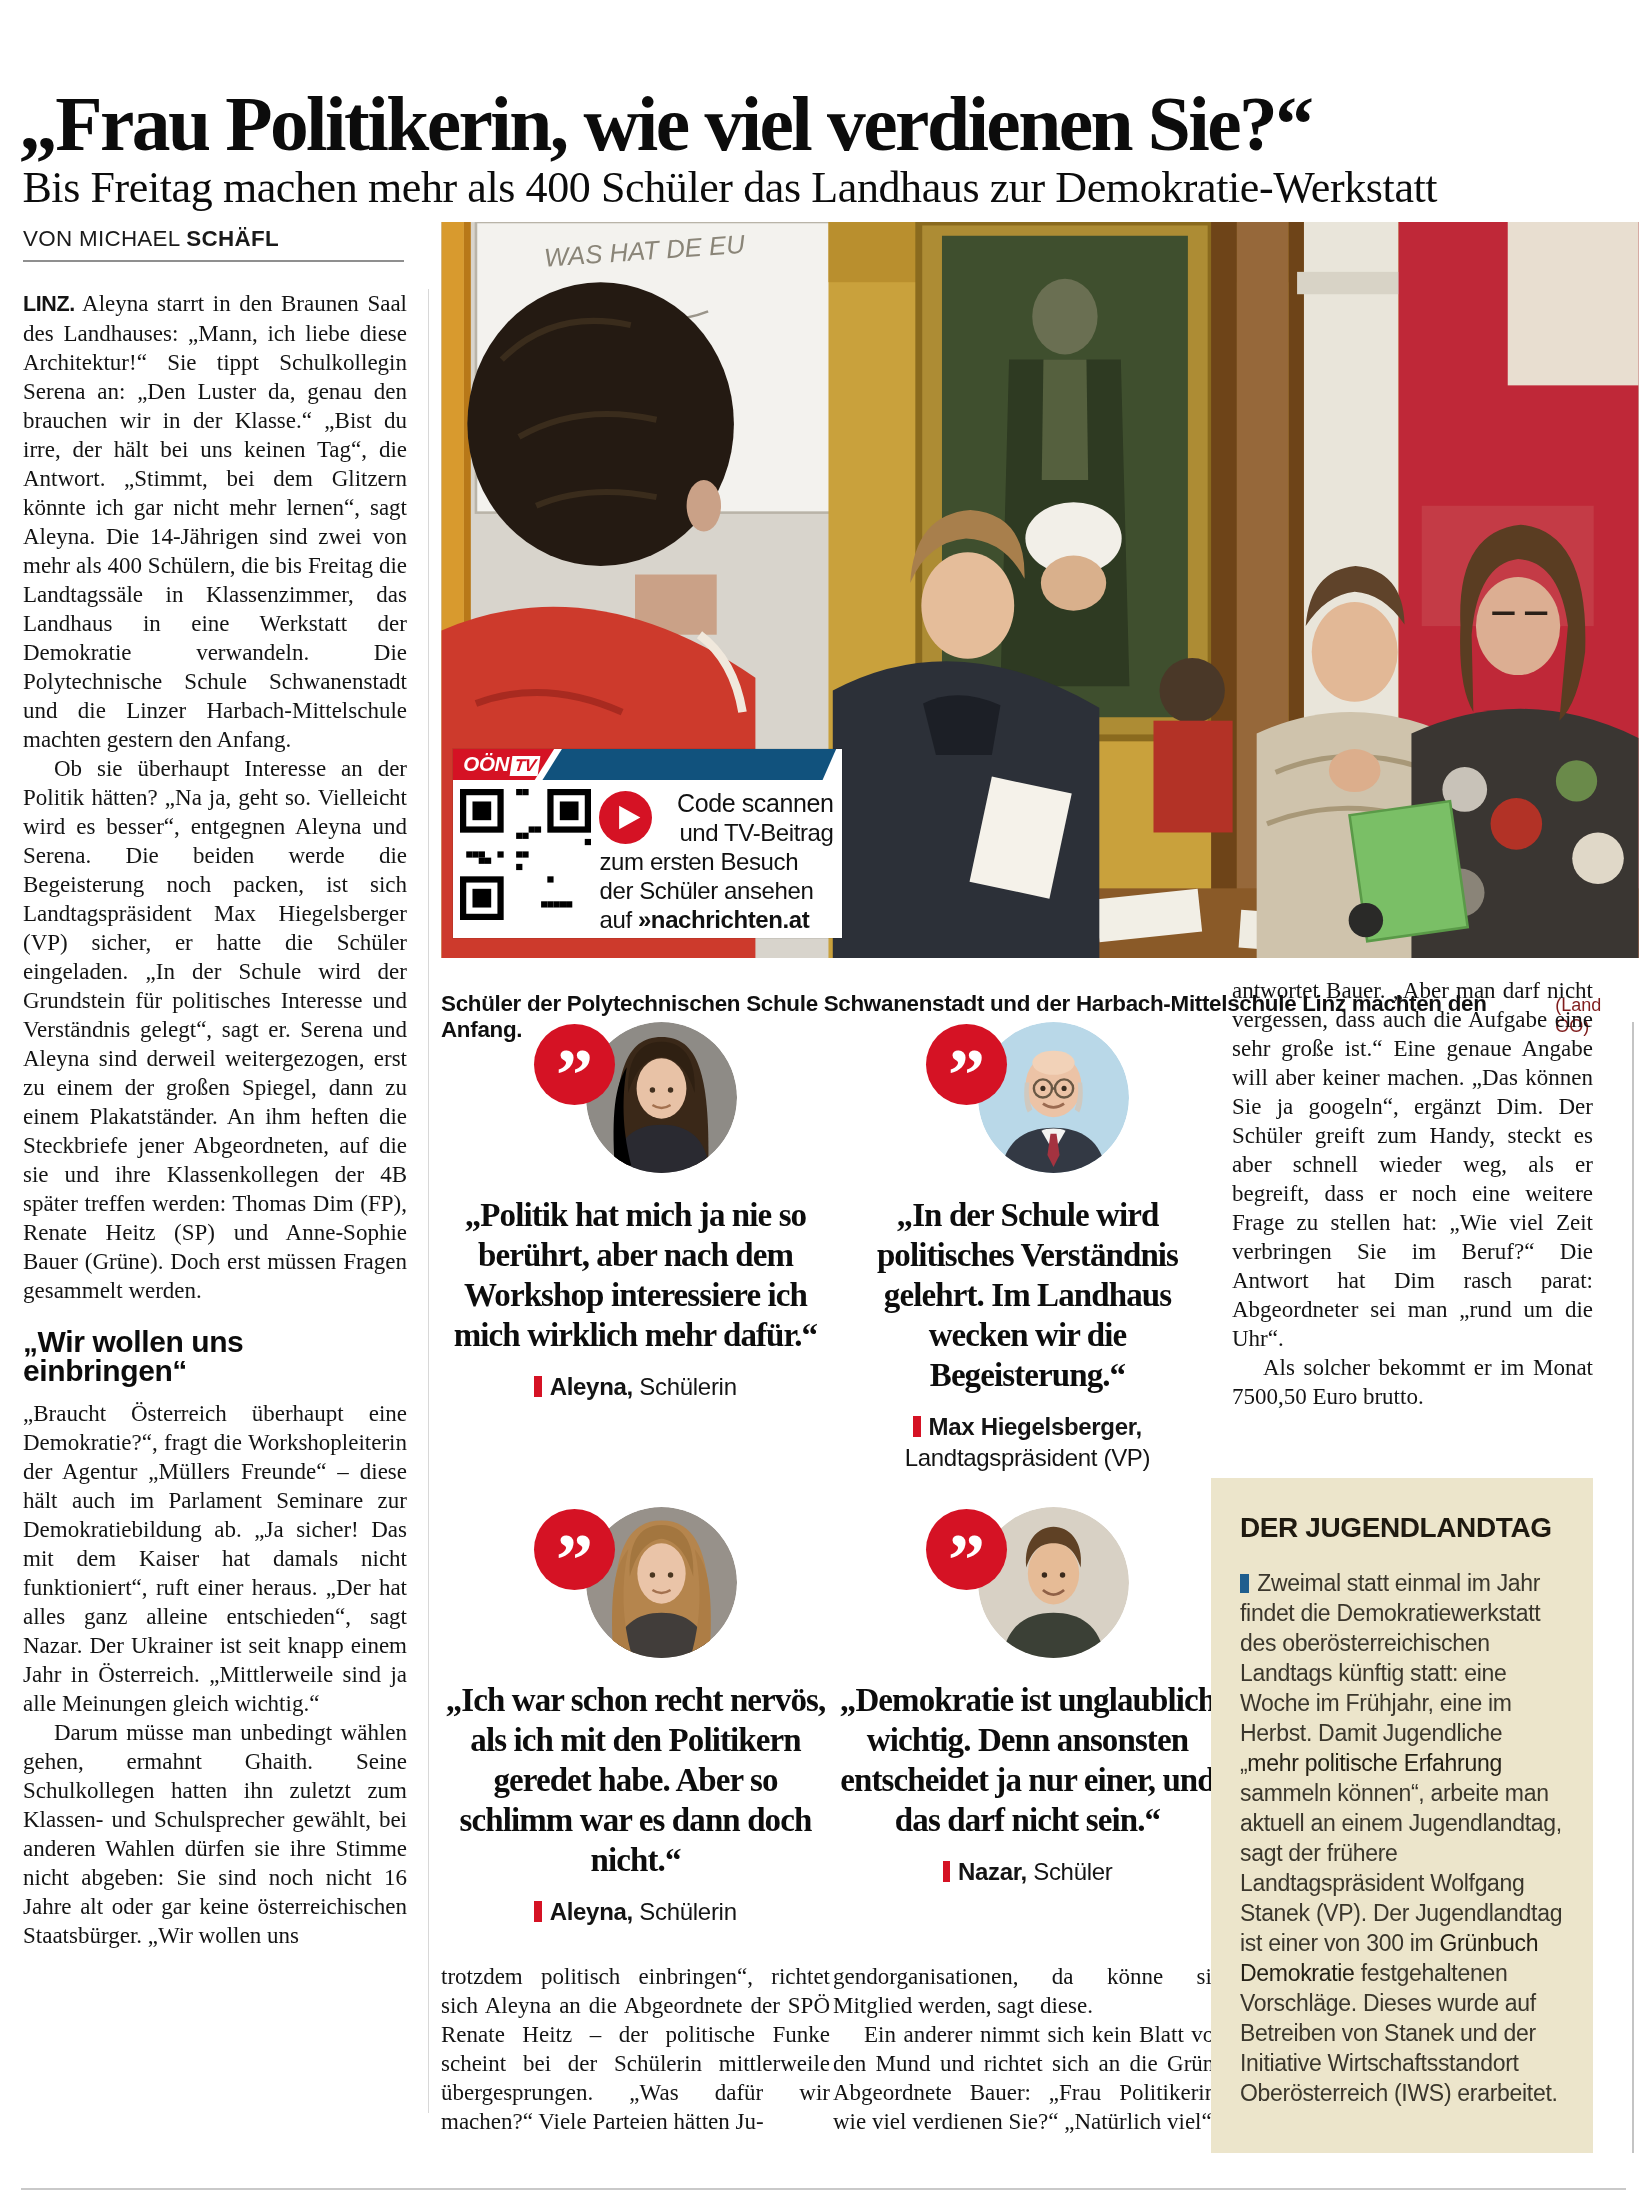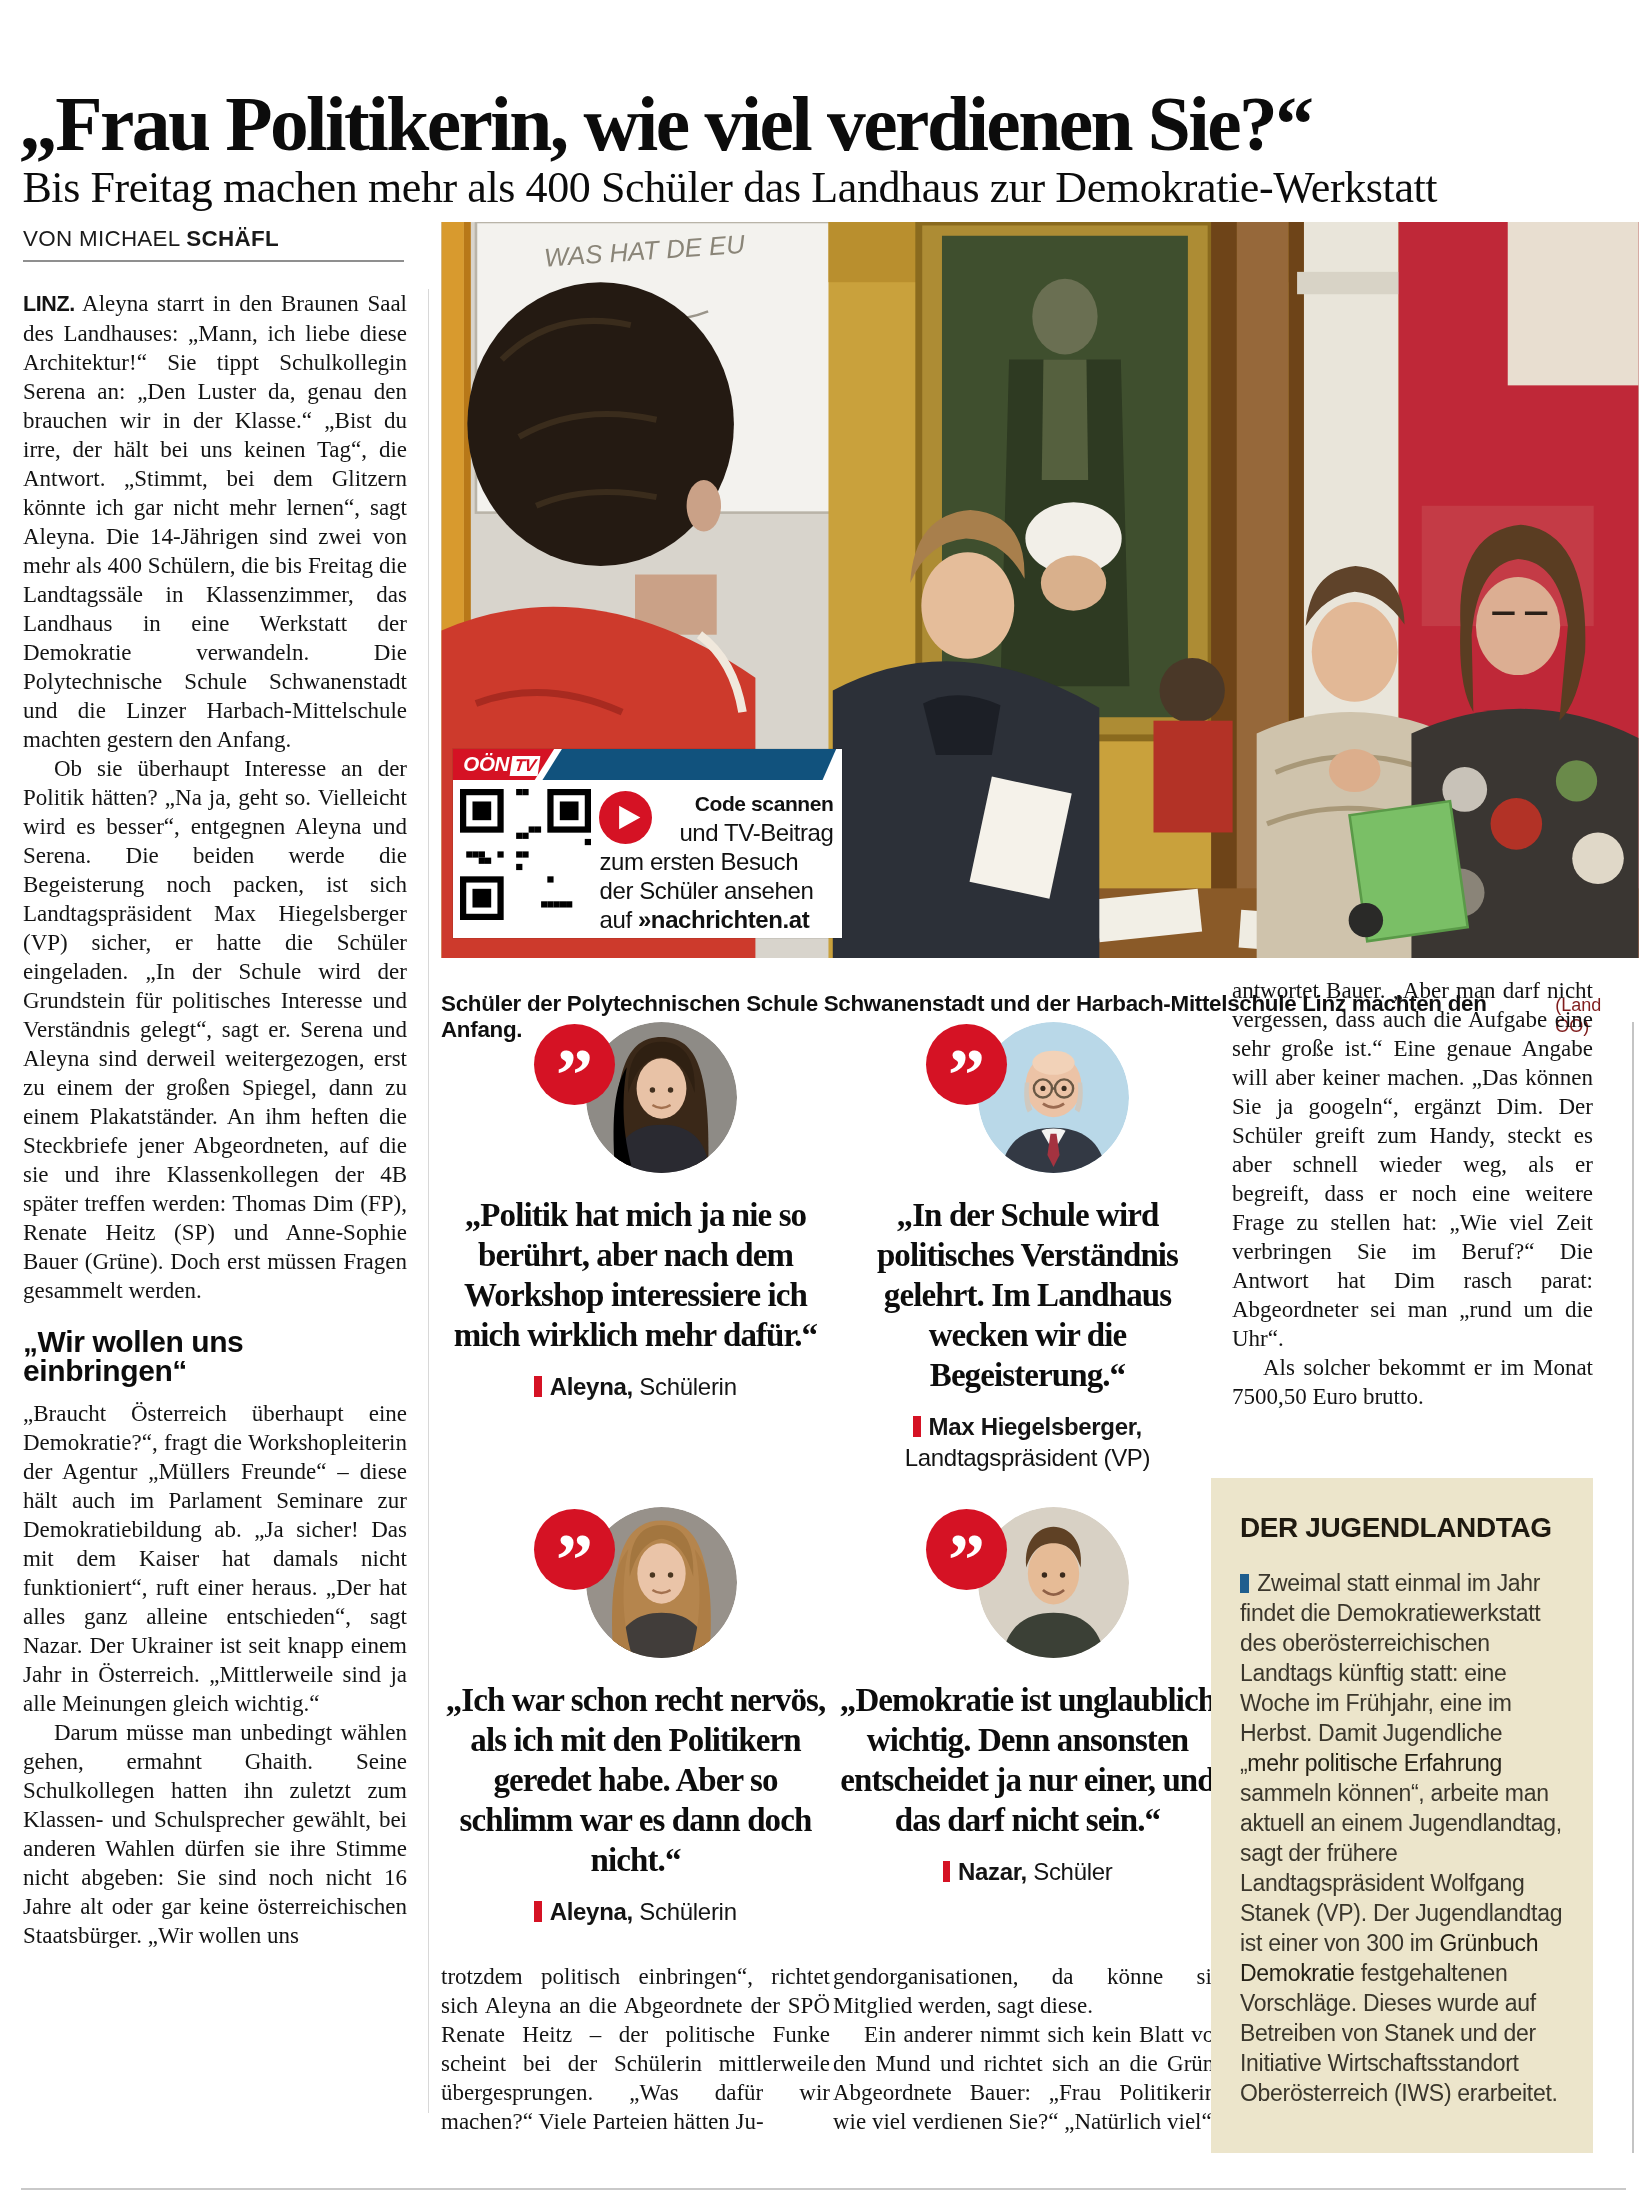--- a/index.html
+++ b/index.html
@@ -58,21 +58,21 @@
   .tv-logo .tv{display:inline-block;background:#fff;color:#d51224;padding:0 3.4px;margin-left:1.7px;
     transform:skewX(-8deg);font-size:17px;}
   .tv-content{display:flex;padding:8.6px 6.9px 6.9px 6.9px;gap:8.6px;}
   .qr{width:131px;height:131px;flex:0 0 auto;}
   .tv-lines{font-family:"Liberation Sans",sans-serif;font-size:24px;line-height:29px;
     letter-spacing:-0.4px;color:#111;width:234px;}
   .tv-top{display:flex;align-items:center;}
   .play{width:53px;height:53px;flex:0 0 auto;margin-right:8.6px;}
   .tv-top .l12{flex:1;text-align:right;}
   .tv-lines b{font-weight:700;}
-  .l1{font-weight:700;font-size:21px;}
+  .l1{font-weight:400;font-size:25px;}
 
   
   .qb{position:absolute;width:389px;text-align:center;}
   .qb1{left:441px;top:1022px;}
   .qb2{left:833px;top:1022px;}
   .qb3{left:441px;top:1507px;}
   .qb4{left:833px;top:1507px;}
   .portrait-wrap{position:relative;width:203px;margin:0 auto;height:151px;}
   .portrait{position:absolute;right:0;top:0;width:151px;height:151px;border-radius:50%;overflow:hidden;}
   .q-bubble{position:absolute;left:0;top:1.7px;width:81px;height:81px;border-radius:50%;

